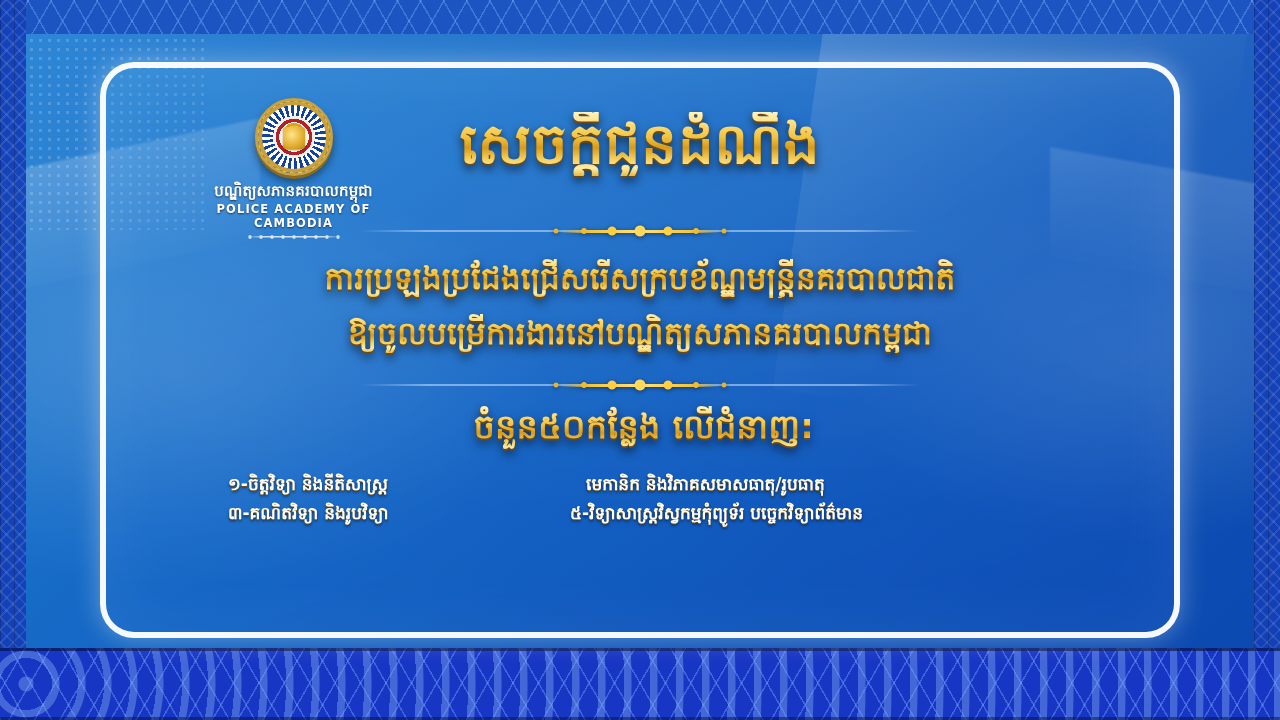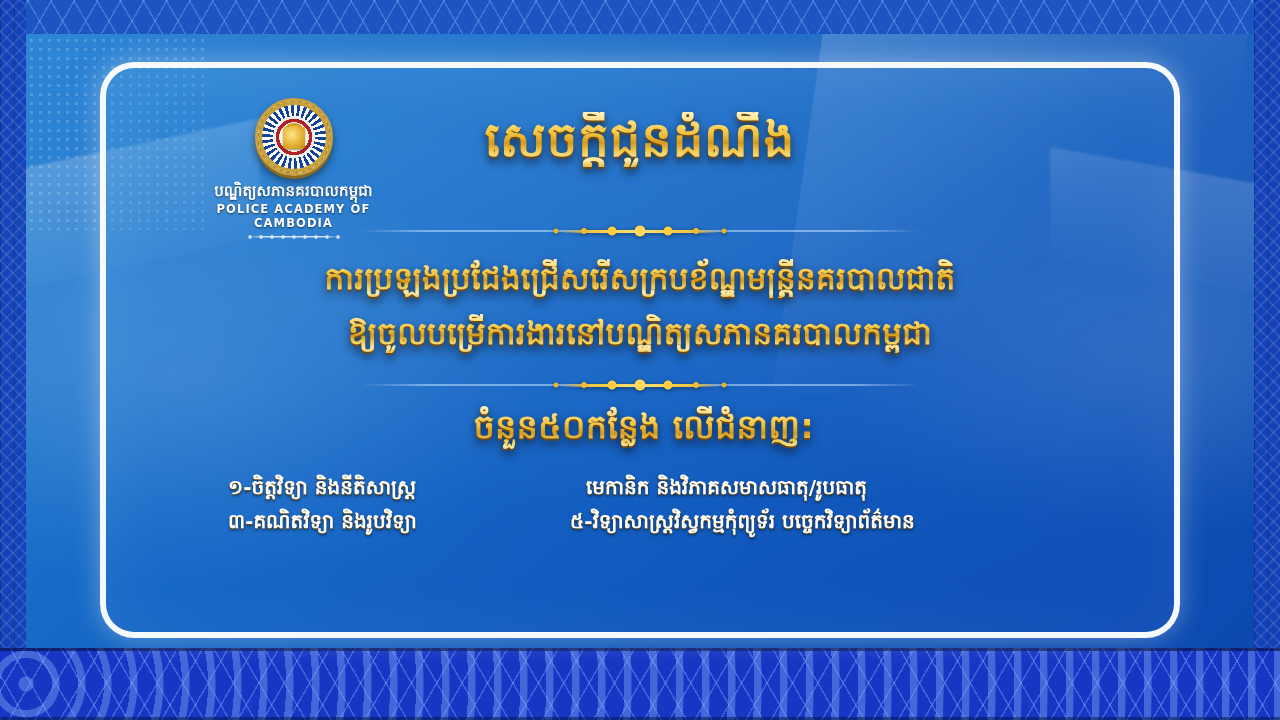--- a/index.html
+++ b/index.html
@@ -139,21 +139,21 @@
        #fff4c2 0%, #ffe083 16%, #f2c23c 40%, #d79a1c 56%,
        #f3cc55 72%, #ffeca8 88%, #e8b93a 100%);
     -webkit-background-clip:text; background-clip:text;
     -webkit-text-fill-color:transparent;
     filter:drop-shadow(0 2px 0 rgba(120,72,6,.85)) drop-shadow(0 4px 5px rgba(0,0,0,.55));
     font-weight:bold;
   }
 
   .main-title {
     position:absolute; left:0; right:0; top:112px; text-align:center;
-    font-size:48px; line-height:1.15; letter-spacing:1px;
+    font-size:56px; line-height:1.15; letter-spacing:1px;
   }
 
   .divider {
     position:absolute; left:50%; transform:translateX(-50%);
     width:560px; height:18px;
   }
   .divider::before{
     content:""; position:absolute; left:0; top:8px; width:100%; height:1.5px;
     background:linear-gradient(to right, transparent, rgba(200,225,255,.55) 12%, rgba(200,225,255,.55) 88%, transparent);
   }
@@ -190,21 +190,21 @@
   }
 
   .columns {
     position:absolute; left:150px; top:470px; width:980px;
     display:flex; justify-content:space-between;
   }
   .col { display:flex; flex-direction:column; }
   .col-left  { width:400px; align-items:flex-start; padding-left:78px; }
   .col-right { width:560px; align-items:flex-start; }
   .item {
-    font-size:20px; line-height:1.72; white-space:nowrap;
+    font-size:17px; line-height:1.72; white-space:nowrap;
     color:#ffffff; font-weight:bold;
     text-shadow:0 1px 0 #6b4d0c, 0 2px 3px rgba(0,0,0,.6);
     text-align:center;
   }
   .item.indent { padding-left:16px; }
 </style>
 </head>
 <body>
 
 <div id="poster">

